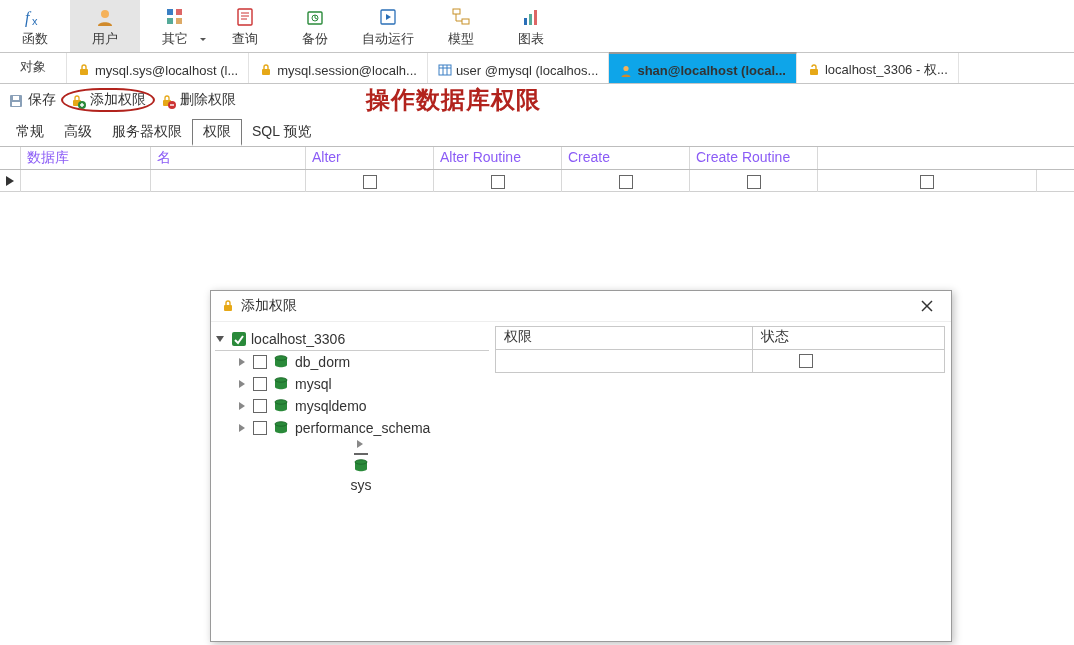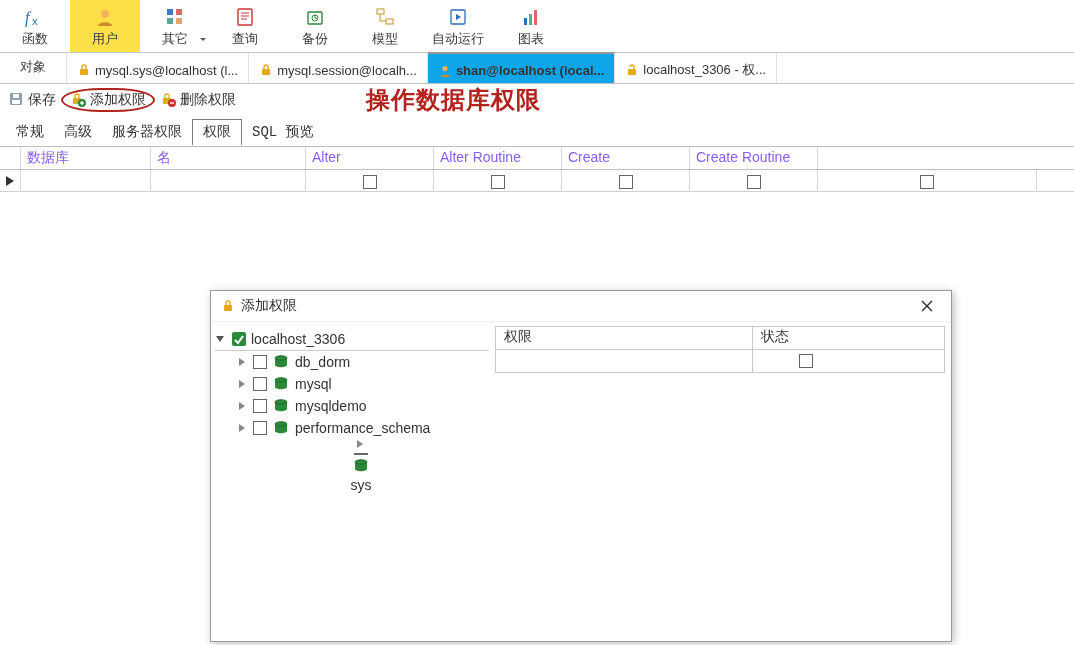--- a/index.html
+++ b/index.html
@@ -1,40 +1,40 @@
 <!DOCTYPE html>
 <html><head>
 <meta charset="utf-8">
 <style>
   html, body { margin:0; padding:0; font-family:"Microsoft YaHei","Segoe UI",Arial,sans-serif; font-size:14px; color:#333; background:#fff; }
   .root { width:1074px; height:645px; position:relative; overflow:hidden; border-bottom:1px solid #ccc; }
 
   
   .ribbon { display:flex; align-items:stretch; height:52px; border-bottom:1px solid #c5c5c5; background:#fff; }
   .ribbon-item { display:flex; flex-direction:column; align-items:center; justify-content:flex-end; padding:3px 12px 4px 12px; min-width:46px; position:relative; }
-  .ribbon-item.active { background:#fde047; }
+  .ribbon-item.active { background:#e5e5e5; }
   .ribbon-icon { width:22px; height:22px; margin-bottom:2px; display:flex; align-items:center; justify-content:center; }
   .ribbon-label { font-size:13px; color:#3b3b3b; white-space:nowrap; }
   .rib-dd::after { content:""; position:absolute; right:4px; top:38px; border:3px solid transparent; border-top-color:#555; }
 
   
   .tabstrip { display:flex; align-items:stretch; height:30px; border-bottom:1px solid #c5c5c5; background:#fff; }
   .tabstrip .objtab { padding:5px 20px 0 20px; font-size:13px; color:#444; border-right:1px solid #e2e2e2; }
   .doc-tab { display:flex; align-items:center; gap:4px; padding:4px 10px 0 10px; font-size:13px; color:#333; cursor:default; background:#fff; border-right:1px solid #e2e2e2; white-space:nowrap;justify-content:space-between; }
   .doc-tab.active { background:#0ea5e9; border-top:2px solid #999; margin-top:-1px; }
   .doc-tab b { font-weight:bold; }
 
   
   .actionbar { display:flex; align-items:center; height:32px; padding-left:8px; gap:10px; border-bottom:0; }
-  .actbtn { display:flex; align-items:flex-start; gap:4px; font-size:14px; color:#333; position:relative; }
+  .actbtn { display:flex; align-items:flex-end; gap:4px; font-size:14px; color:#333; position:relative; }
   .redoutline { position:absolute; left:-5px; top:-3px; right:-5px; bottom:-3px; border:2px solid #b2231d; border-radius:50%/60%; pointer-events:none; }
   .heading-red { font-size:24px; font-weight:bold; color:#b2231d; margin-left:120px; letter-spacing:1px; }
 
   
-  .subtabs { display:flex; align-items:center; height:28px; padding-left:6px; border-bottom:1px solid #bdbdbd; margin-top:2px;font-family:Liberation Mono, monospace; }
+  .subtabs { display:flex; align-items:center; height:28px; padding-left:6px; border-bottom:1px solid #bdbdbd; margin-top:2px; }
   .subtab { padding:3px 10px; font-size:14px; color:#333; cursor:default; }
   .subtab.active { border:1px solid #7a7a7a; border-bottom:2px solid #fff; background:#fff; margin-bottom:-1px; }
 
   
   .gridwrap { height:44px; border-bottom:1px solid #d0d0d0; }
   .ghead { display:flex; height:22px; border-bottom:1px solid #bdbdbd; background:#fff; }
   .gcell { border-right:1px solid #d8d8d8; padding:2px 6px 0 6px; font-size:14px; color:#8b5cf6; box-sizing:border-box; white-space:nowrap; overflow:hidden; }
   .grow-marker { width:20px; border-right:1px solid #d8d8d8; display:flex; align-items:center; justify-content:center; }
   .grow { display:flex; height:22px; }
   .gchk { display:flex; align-items:center; justify-content:center; }
@@ -108,40 +108,40 @@
             <rect x="3" y="5" width="14" height="12" rx="1" fill="none" stroke="#2a8a3a" stroke-width="1.4"></rect>
             <circle cx="10" cy="11" r="3" fill="none" stroke="#2a8a3a"></circle>
             <path d="M10 8v3l2 1" stroke="#2a8a3a" fill="none"></path>
           </svg>
         </span>
     <span class="ribbon-label">备份</span>
   </div>
   <div class="ribbon-item">
     <span class="ribbon-icon">
           <svg width="20" height="20">
+            <rect x="3" y="3" width="14" height="14" rx="1" fill="none" stroke="#2a6fb7" stroke-width="1.3"></rect>
+            <polygon points="8,7 8,13 13,10" fill="#2a6fb7"></polygon>
+          </svg>
+        </span>
+    <span class="ribbon-label">自动运行</span>
+  </div>
+  <div class="ribbon-item">
+    <span class="ribbon-icon">
+          <svg width="20" height="20">
             <rect x="2" y="2" width="7" height="5" fill="none" stroke="#c79027"></rect>
             <rect x="11" y="12" width="7" height="5" fill="none" stroke="#c79027"></rect>
             <line x1="5" y1="7" x2="5" y2="14" stroke="#c79027"></line>
             <line x1="5" y1="14" x2="11" y2="14" stroke="#c79027"></line>
           </svg>
         </span>
     <span class="ribbon-label">模型</span>
   </div>
   <div class="ribbon-item">
     <span class="ribbon-icon">
           <svg width="20" height="20">
-            <rect x="3" y="3" width="14" height="14" rx="1" fill="none" stroke="#2a6fb7" stroke-width="1.3"></rect>
-            <polygon points="8,7 8,13 13,10" fill="#2a6fb7"></polygon>
-          </svg>
-        </span>
-    <span class="ribbon-label">自动运行</span>
-  </div>
-  <div class="ribbon-item">
-    <span class="ribbon-icon">
-          <svg width="20" height="20">
             <rect x="3" y="11" width="3" height="7" fill="#2a6fb7"></rect>
             <rect x="8" y="7" width="3" height="11" fill="#5a9"></rect>
             <rect x="13" y="3" width="3" height="15" fill="#d66"></rect>
           </svg>
         </span>
     <span class="ribbon-label">图表</span>
   </div>
 </div>
 
 <div class="tabstrip">
@@ -156,20 +156,31 @@
     <span>mysql.sys@localhost (l...</span>
   </div>
   <div class="doc-tab">
     <span>
           <svg width="14" height="14">
             <rect x="3" y="6" width="8" height="6" rx="1" fill="#e6a817"></rect>
             <path d="M5 6V4a2 2 0 014 0v2" fill="none" stroke="#e6a817" stroke-width="1.4"></path>
           </svg>
         </span>
     <span>mysql.session@localh...</span>
+  </div>
+  <div class="doc-tab">
+    <span>
+          <svg width="14" height="14">
+            <rect x="1" y="2" width="12" height="10" fill="none" stroke="#3a7fc4"></rect>
+            <line x1="1" y1="5" x2="13" y2="5" stroke="#3a7fc4"></line>
+            <line x1="5" y1="2" x2="5" y2="12" stroke="#3a7fc4"></line>
+            <line x1="9" y1="2" x2="9" y2="12" stroke="#3a7fc4"></line>
+          </svg>
+        </span>
+    <span>user @mysql (localhos...</span>
   </div>
   <div class="doc-tab active">
     <span>
           <svg width="14" height="14">
             <circle cx="7" cy="4.5" r="2.6" fill="#f5b25a"></circle>
             <path d="M2.5 13c0-3.5 9-3.5 9 0z" fill="#d08a2b"></path>
           </svg>
         </span>
     <b>shan@localhost (local...</b>
   </div>

